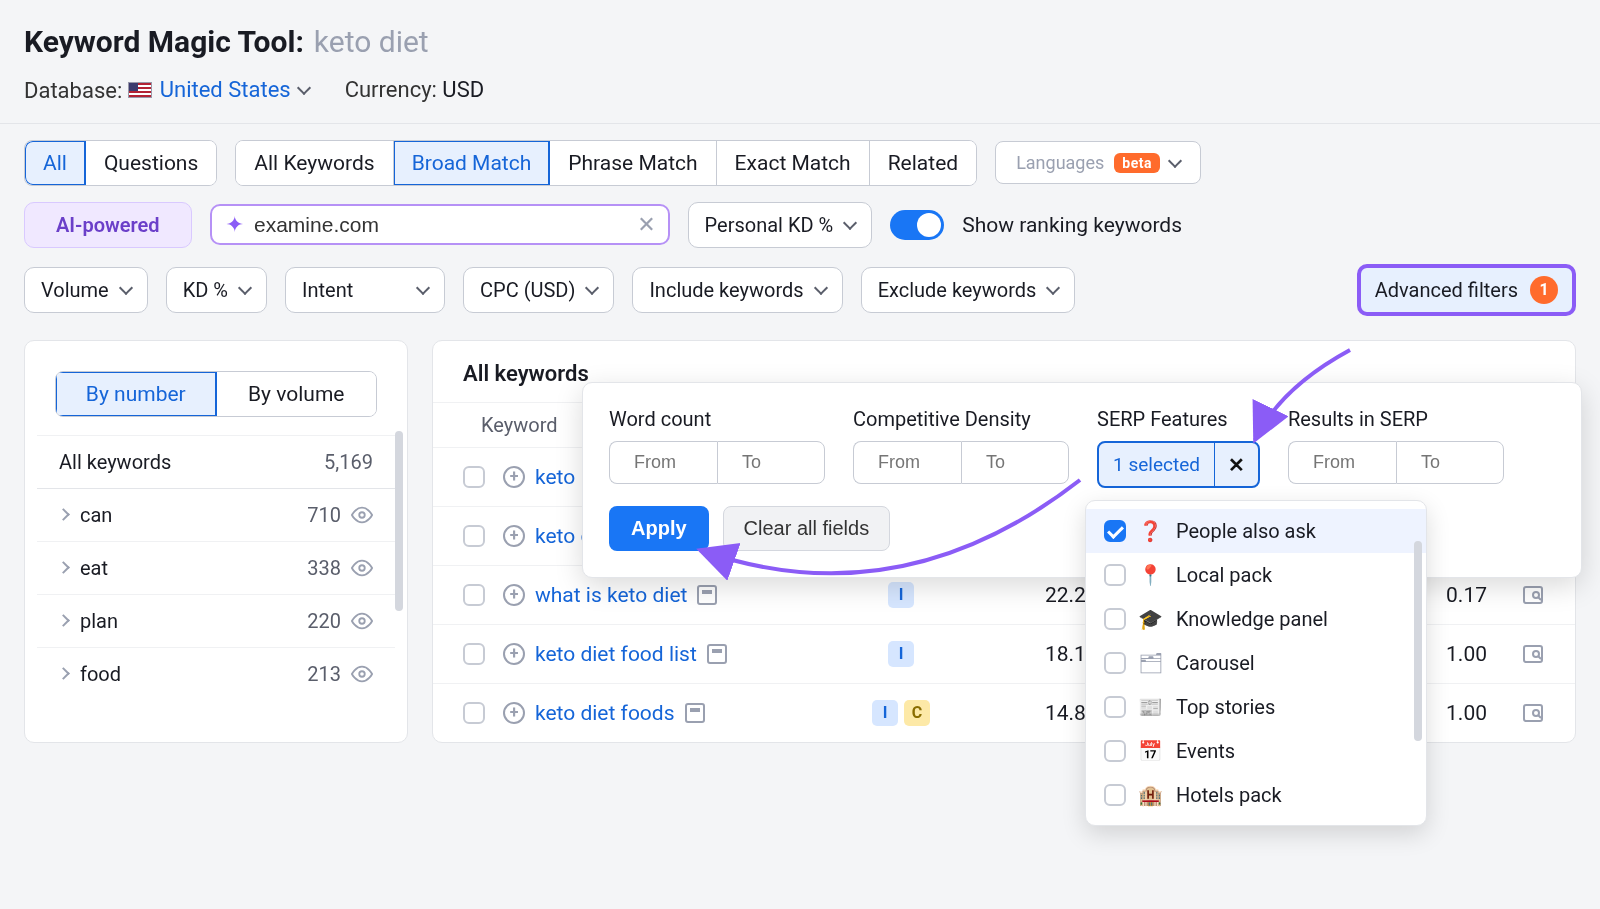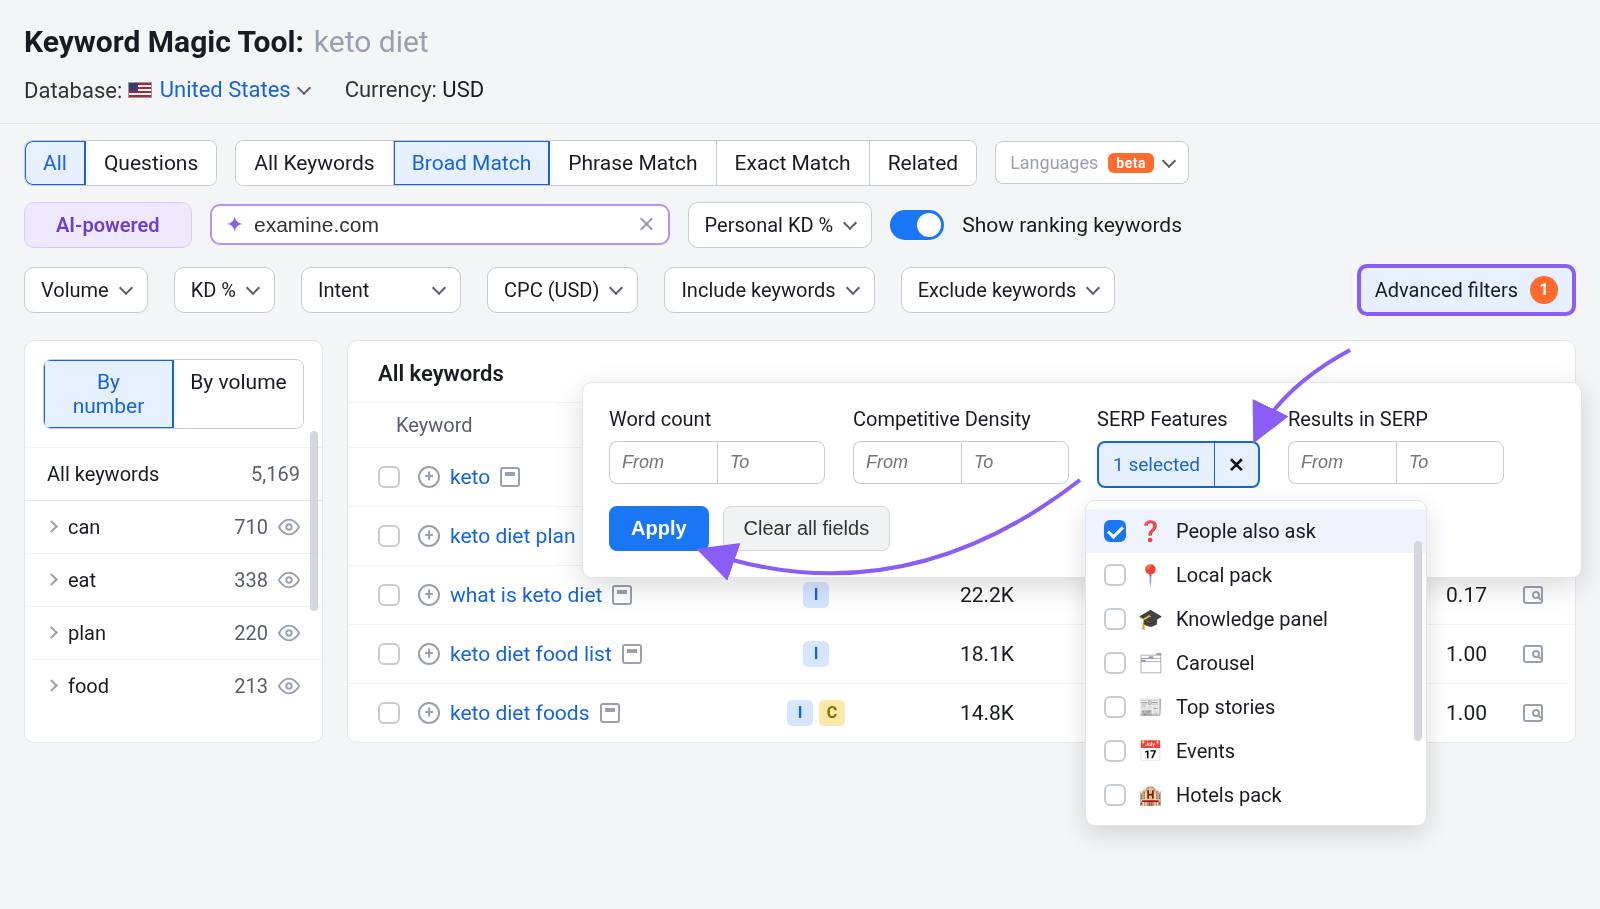--- a/index.html
+++ b/index.html
@@ -14,39 +14,39 @@
   .flag { display:inline-block; width:24px; height:16px; background: linear-gradient(to bottom, #b22234 0 14%, #fff 14% 28%, #b22234 28% 42%, #fff 42% 57%, #b22234 57% 71%, #fff 71% 85%, #b22234 85% 100%); border:1px solid #99a; position:relative; }
   .flag::before { content:""; position:absolute; top:0; left:0; width:42%; height:58%; background:#3c3b6e; }
   .divider { height:1px; background:#e3e5e9; }
   .filters-row { padding: 16px 24px 10px 24px; display:flex; gap: 18px; align-items:center; flex-wrap:wrap; }
   .seg { display:flex; border:1px solid #c7cbd4; border-radius:8px; overflow:hidden; background:#fff; }
   .seg .seg-btn { padding:10px 18px; font-size:21px; background:#fff; border-right:1px solid #c7cbd4; cursor:pointer; }
   .seg .seg-btn:last-child { border-right:none; }
   .seg .seg-btn.sel-blue { background:#e7f0fe; color:#1565d8; border-color:#1565d8; box-shadow: inset 0 0 0 1px #1565d8; position:relative; z-index:1; }
   .seg.first .seg-btn:first-child.sel-blue { border-radius:8px 0 0 8px; }
   .seg .seg-btn.sel-blue.mid { border-radius:0; }
-  .langbox { display:flex; align-items:center; gap:10px; border:1px solid #c7cbd4; border-radius:8px; padding:10px 14px; background:#fff; cursor:pointer; }
+  .langbox { display:flex; align-items:center; gap:10px; border:1px solid #c7cbd4; border-radius:8px; padding:10px 20px; background:#fff; cursor:pointer; }
   .langbox .lang-label { color:#9aa0b0; }
   .beta-tag { background:#ff6b2c; color:#fff; font-size:14px; font-weight:700; padding:2px 8px; border-radius:6px; letter-spacing:.5px; }
   .chev { width:14px; height:14px; border:solid #5a5e6b; border-width:0 2px 2px 0; display:inline-block; transform:rotate(45deg); margin-bottom:4px; }
   .chev.sm { width:10px; height:10px; }
   .filters-row2 { padding: 6px 24px 10px 24px; display:flex; gap:18px; align-items:center; flex-wrap:wrap; }
   .ai-chip { background:#f0e8ff; border:1px solid #d9c9ff; border-radius:10px; padding:10px 31px; color:#6b3fc9; font-size:20px; font-weight:600; }
   .ai-input { display:flex; align-items:center; gap:10px; border:2px solid #b691f6; border-radius:10px; padding:6px 12px 6px 14px; background:#fff; width:460px; }
   .ai-input .spark { color:#8b5cf6; font-size:22px; }
   .ai-input input { border:none; outline:none; font-size:21px; flex:1; color:#333; }
   .xbtn { font-size:22px; color:#9aa0b0; cursor:pointer; }
   .pill { display:flex; align-items:center; gap:12px; border:1px solid #c7cbd4; border-radius:10px; padding:10px 16px; background:#fff; cursor:pointer; font-size:20px; }
   .toggle { width:54px; height:30px; background:#1976f5; border-radius:30px; position:relative; cursor:pointer; }
   .toggle .knob { width:24px; height:24px; background:#fff; border-radius:50%; position:absolute; top:3px; right:3px; }
-  .filters-row3 { padding: 6px 24px 24px 24px; display:flex; gap:26px; align-items:center; flex-wrap:wrap; position:relative; }
+  .filters-row3 { padding: 6px 24px 24px 24px; display:flex; gap:18px; align-items:center; flex-wrap:wrap; position:relative; }
   .adv-filter { display:flex; align-items:center; gap:12px; border:4px solid #8b5cf6; border-radius:10px; padding:8px 14px; background:#e7f0fe; cursor:pointer; font-size:20px; margin-left:auto; }
   .badge-org { background:#ff6b2c; color:#fff; width:28px; height:28px; border-radius:50%; display:inline-flex; align-items:center; justify-content:center; font-size:16px; font-weight:700; }
   .main { display:flex; gap:24px; padding:0 24px; position:relative; }
-  .sidebar { width:299px; background:#fff; border:1px solid #e3e5e9; border-radius:10px; padding:0; position:relative; }
+  .sidebar { width:384px; background:#fff; border:1px solid #e3e5e9; border-radius:10px; padding:12px; position:relative; }
   .sbseg { display:flex; padding:18px; gap:0; }
   .sbseg .seg-btn { padding:10px 16px; }
   .sbrow { display:flex; align-items:center; justify-content:space-between; padding:14px 22px; font-size:20px; border-top:1px solid #f0f1f3; cursor:pointer; }
   .sbrow:first-of-type { border-top:1px solid #e3e5e9; }
   .sbrow .left { display:flex; align-items:center; gap:12px; }
   .sbrow .rt { display:flex; align-items:center; gap:10px; color:#5a5e6b; }
   .chevr { width:9px; height:9px; border:solid #9aa0b0; border-width:0 2px 2px 0; display:inline-block; transform:rotate(-45deg); }
   .eye { width:22px; height:22px; color:#9aa0b0; }
   .sb-scroll { position:absolute; right:4px; top:90px; width:8px; height:180px; background:#d4d7de; border-radius:4px; }
   .table-card { flex:1; background:#fff; border:1px solid #e3e5e9; border-radius:10px; padding:0; position:relative; }
@@ -63,21 +63,21 @@
   .cpc { width:110px; text-align:right; color:#191b23; }
   .serp-link { width:40px; color:#9aa0b0; display:flex; justify-content:flex-end; }
   .serp-link svg { width:24px; height:24px; }
 
   
   .popup { position:absolute; top:382px; left:582px; width:1000px; background:#fff; border:1px solid #e3e5e9; border-radius:10px; box-shadow:0 8px 28px rgba(0,0,0,.15); padding:24px 26px 26px 26px; z-index:100; }
   .pop-cols { display:flex; gap:28px; }
   .pop-col { display:flex; flex-direction:column; gap:10px; }
   .pop-col .lbl { font-size:20px; color:#191b23; }
   .range { display:flex; }
-  .range input { width:108px; border:1px solid #c7cbd4; padding:10px 12px; font-size:18px; color:#14532d; outline:none;font-style:italic; }
+  .range input { width:108px; border:1px solid #c7cbd4; padding:10px 24px; font-size:18px; color:#14532d; outline:none; }
   .range input:first-child { border-radius:8px 0 0 8px; border-right:none; }
   .range input:last-child { border-radius:0 8px 8px 0; }
   .serp-sel { display:flex; border:2px solid #1565d8; border-radius:8px; overflow:hidden; background:#e7f0fe; }
   .serp-sel .ssel { padding:10px 14px; font-size:19px; color:#1565d8; flex:1; }
   .serp-sel .sx { width:44px; display:flex; align-items:center; justify-content:center; font-size:20px; font-weight:700; color:#111; border-left:1px solid #1565d8; cursor:pointer; }
   .pop-actions { margin-top:18px; display:flex; gap:14px; }
   .btn-apply { background:#1976f5; color:#fff; border:none; border-radius:8px; padding:10px 22px; font-size:20px; font-weight:600; cursor:pointer; }
   .btn-clear { background:#f1f2f4; color:#333; border:1px solid #d4d7de; border-radius:8px; padding:10px 20px; font-size:20px; cursor:pointer; }
 
   

